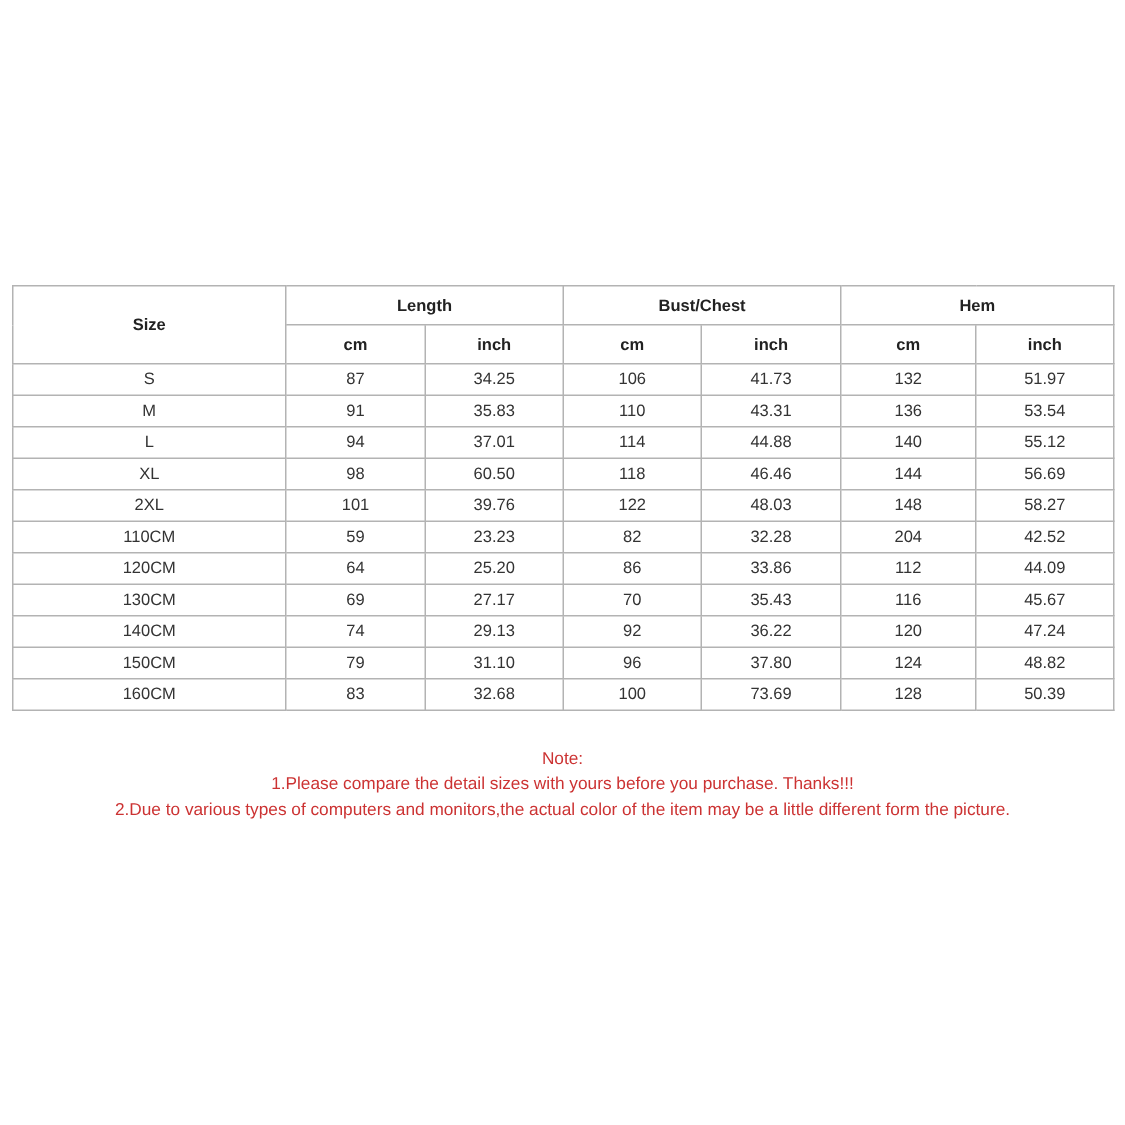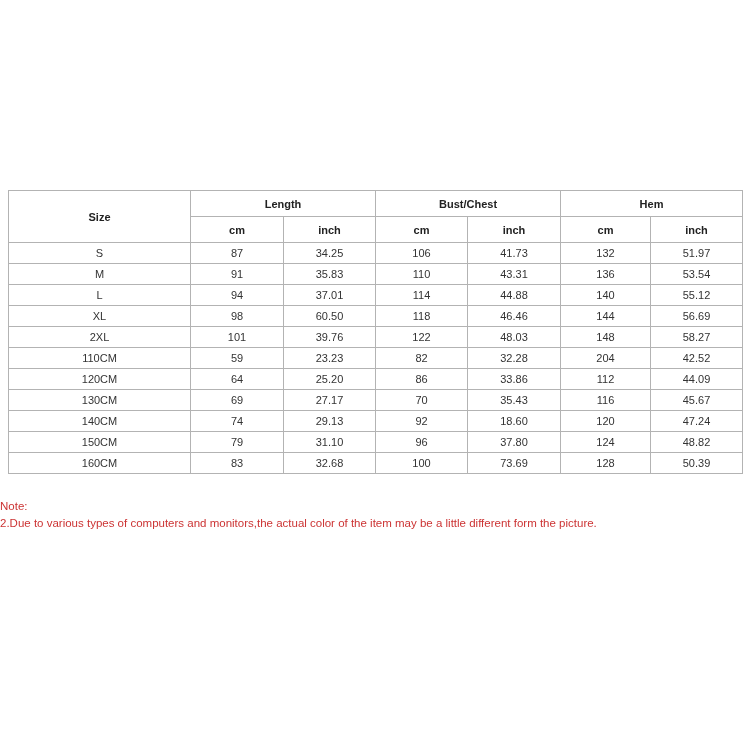--- a/index.html
+++ b/index.html
@@ -38,21 +38,21 @@
     height: 25px;
     font-weight: bold;
     color: #222222;
   }
   table.size-chart td {
     height: 20px;
     font-weight: normal;
   }
   .note-block {
     margin-top: 24px;
-    text-align: left;
+    text-align: center;
     font-size: 11.5px;
     line-height: 17px;
     color: #cc3333;
   }
   .note-block div {
     margin: 0;
   }
 </style>
 </head>
 <body>
@@ -156,21 +156,21 @@
           <td>70</td>
           <td>35.43</td>
           <td>116</td>
           <td>45.67</td>
         </tr>
         <tr>
           <td>140CM</td>
           <td>74</td>
           <td>29.13</td>
           <td>92</td>
-          <td>18.60</td>
+          <td>36.22</td>
           <td>120</td>
           <td>47.24</td>
         </tr>
         <tr>
           <td>150CM</td>
           <td>79</td>
           <td>31.10</td>
           <td>96</td>
           <td>37.80</td>
           <td>124</td>
@@ -183,16 +183,17 @@
           <td>100</td>
           <td>73.69</td>
           <td>128</td>
           <td>50.39</td>
         </tr>
       </tbody>
   </table>
 
   <div class="note-block">
     <div>Note:</div>
+    <div>1.Please compare the detail sizes with yours before you purchase. Thanks!!!</div>
     <div>2.Due to various types of computers and monitors,the actual color of the item may be a little different form the picture.</div>
   </div>
 
 </div>
 
 </body></html>

